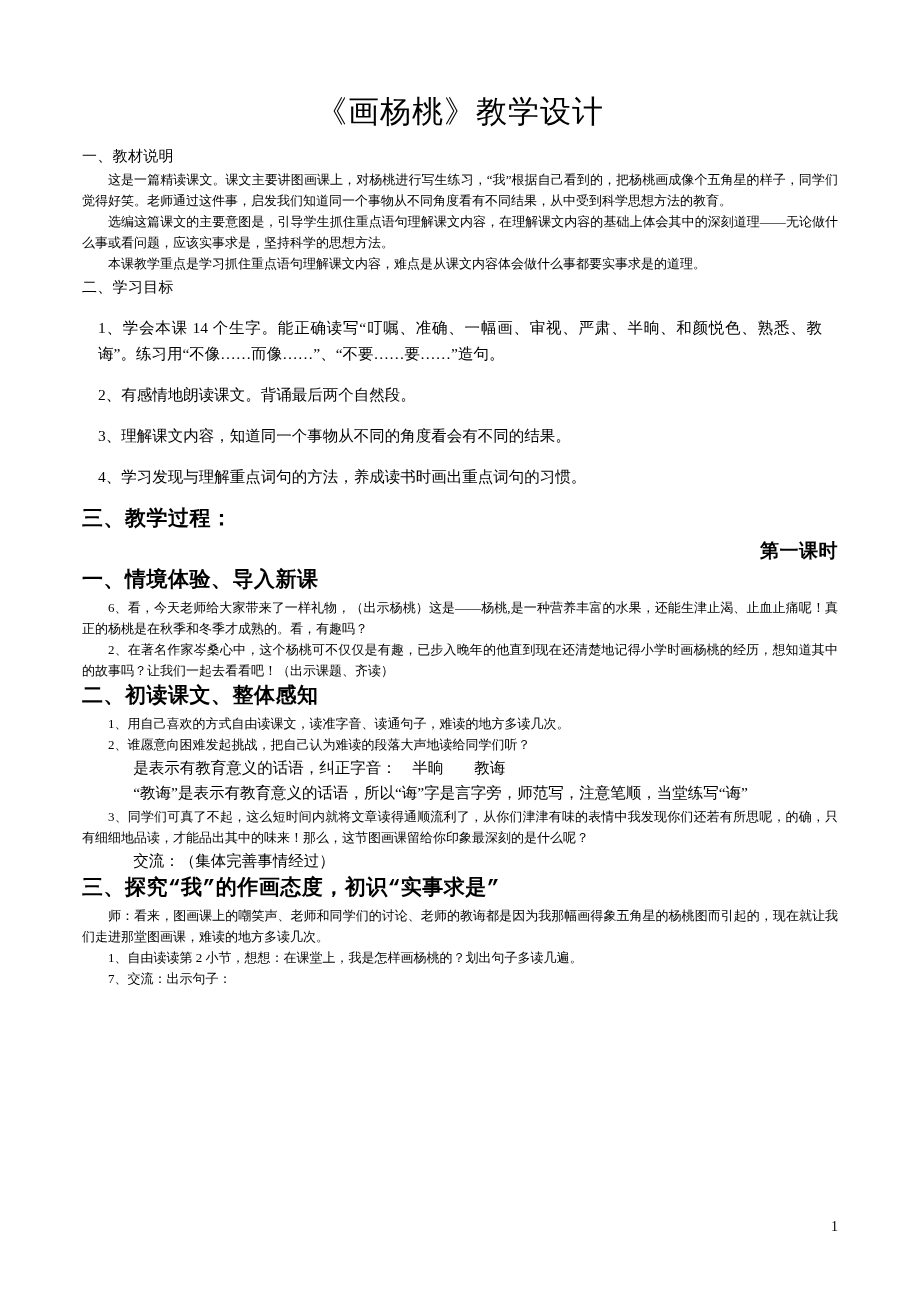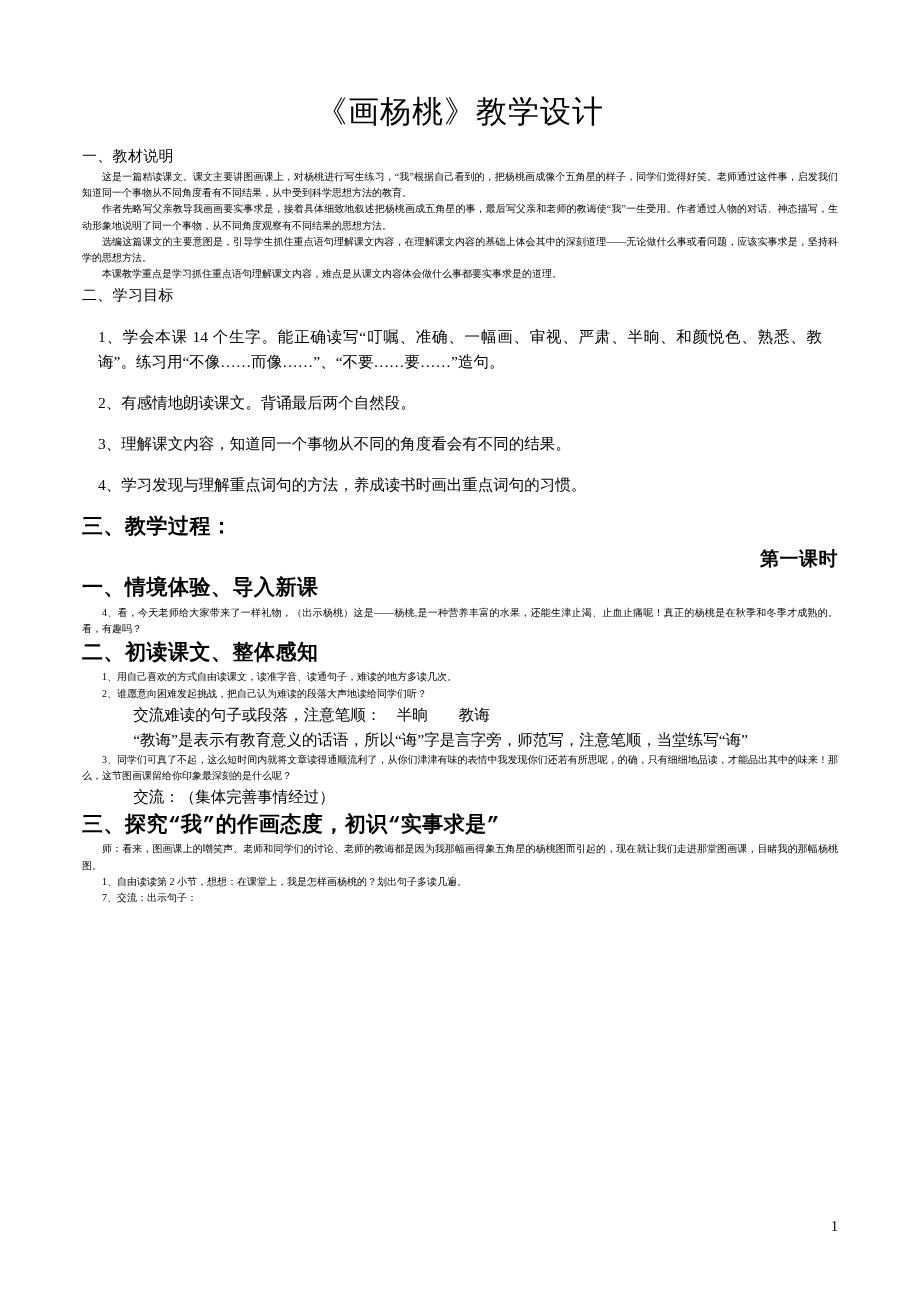--- a/index.html
+++ b/index.html
@@ -53,21 +53,21 @@
     font-family: "DejaVu Sans", "Liberation Sans", sans-serif;
     font-size: 19px;
     font-weight: bold;
     text-align: right;
     line-height: 1.45;
     margin: 2px 0 2px 0;
     letter-spacing: 0.5px;
   }
   
   p.body {
-    font-size: 10px;
+    font-size: 13px;
     line-height: 1.62;
     margin: 0;
     text-align: justify;
     text-justify: inter-ideograph;
     text-indent: 2em;
   }
   p.flush {
     font-size: 15.5px;
     line-height: 1.62;
     margin: 16px;
@@ -93,43 +93,43 @@
 </style>
 </head>
 <body>
 
 <div class="page">
 
   <h1 class="doc-title">《画杨桃》教学设计</h1>
 
   <div class="h-small">一、教材说明</div>
   <p class="body">这是一篇精读课文。课文主要讲图画课上，对杨桃进行写生练习，“我”根据自己看到的，把杨桃画成像个五角星的样子，同学们觉得好笑。老师通过这件事，启发我们知道同一个事物从不同角度看有不同结果，从中受到科学思想方法的教育。</p>
-  <p class="body">作者先略写父亲教导我画画要实事求是，接着具体细致地叙述把杨桃画成五角星的事，最后写父亲和老师的教诲使“我”一生受用。作者通过人物的对话、神态描写，生动形象地说明了同一个事物，从不同角度观察有不同结果的思想方法。</p>
   <p class="body">选编这篇课文的主要意图是，引导学生抓住重点语句理解课文内容，在理解课文内容的基础上体会其中的深刻道理——无论做什么事或看问题，应该实事求是，坚持科学的思想方法。</p>
   <p class="body">本课教学重点是学习抓住重点语句理解课文内容，难点是从课文内容体会做什么事都要实事求是的道理。</p>
 
   <div class="h-small">二、学习目标</div>
   <p class="flush">1、学会本课 14 个生字。能正确读写“叮嘱、准确、一幅画、审视、严肃、半晌、和颜悦色、熟悉、教诲”。练习用“不像……而像……”、“不要……要……”造句。</p>
   <p class="flush">2、有感情地朗读课文。背诵最后两个自然段。</p>
   <p class="flush">3、理解课文内容，知道同一个事物从不同的角度看会有不同的结果。</p>
   <p class="flush">4、学习发现与理解重点词句的方法，养成读书时画出重点词句的习惯。</p>
 
   <div class="h-big">三、教学过程：</div>
   <div class="h-center">第一课时</div>
 
   <div class="h-big">一、情境体验、导入新课</div>
-  <p class="body">4、看，今天老师给大家带来了一样礼物，（出示杨桃）这是——杨桃,是一种营养丰富的水果，还能生津止渴、止血止痛呢！真正的杨桃是在秋季和冬季才成熟的。看，有趣吗？</p>
+  <p class="body">6、看，今天老师给大家带来了一样礼物，（出示杨桃）这是——杨桃,是一种营养丰富的水果，还能生津止渴、止血止痛呢！真正的杨桃是在秋季和冬季才成熟的。看，有趣吗？</p>
+  <p class="body">2、在著名作家岑桑心中，这个杨桃可不仅仅是有趣，已步入晚年的他直到现在还清楚地记得小学时画杨桃的经历，想知道其中的故事吗？让我们一起去看看吧！（出示课题、齐读）</p>
 
   <div class="h-big">二、初读课文、整体感知</div>
   <p class="body">1、用自己喜欢的方式自由读课文，读准字音、读通句子，难读的地方多读几次。</p>
   <p class="body">2、谁愿意向困难发起挑战，把自己认为难读的段落大声地读给同学们听？</p>
-  <p class="indent3">交流难读的句子或段落，注意笔顺：　半晌　　教诲</p>
+  <p class="indent3">是表示有教育意义的话语，纠正字音：　半晌　　教诲</p>
   <p class="indent3">“教诲”是表示有教育意义的话语，所以“诲”字是言字旁，师范写，注意笔顺，当堂练写“诲”</p>
   <p class="body">3、同学们可真了不起，这么短时间内就将文章读得通顺流利了，从你们津津有味的表情中我发现你们还若有所思呢，的确，只有细细地品读，才能品出其中的味来！那么，这节图画课留给你印象最深刻的是什么呢？</p>
   <p class="indent3">交流：（集体完善事情经过）</p>
 
   <div class="h-big">三、探究“我”的作画态度，初识“实事求是”</div>
-  <p class="body">师：看来，图画课上的嘲笑声、老师和同学们的讨论、老师的教诲都是因为我那幅画得象五角星的杨桃图而引起的，现在就让我们走进那堂图画课，目睹我的那幅杨桃图。</p>
+  <p class="body">师：看来，图画课上的嘲笑声、老师和同学们的讨论、老师的教诲都是因为我那幅画得象五角星的杨桃图而引起的，现在就让我们走进那堂图画课，难读的地方多读几次。</p>
   <p class="body">1、自由读读第 2 小节，想想：在课堂上，我是怎样画杨桃的？划出句子多读几遍。</p>
   <p class="body">7、交流：出示句子：</p>
 
   <div class="page-number">1</div>
 </div>
 
 </body></html>

